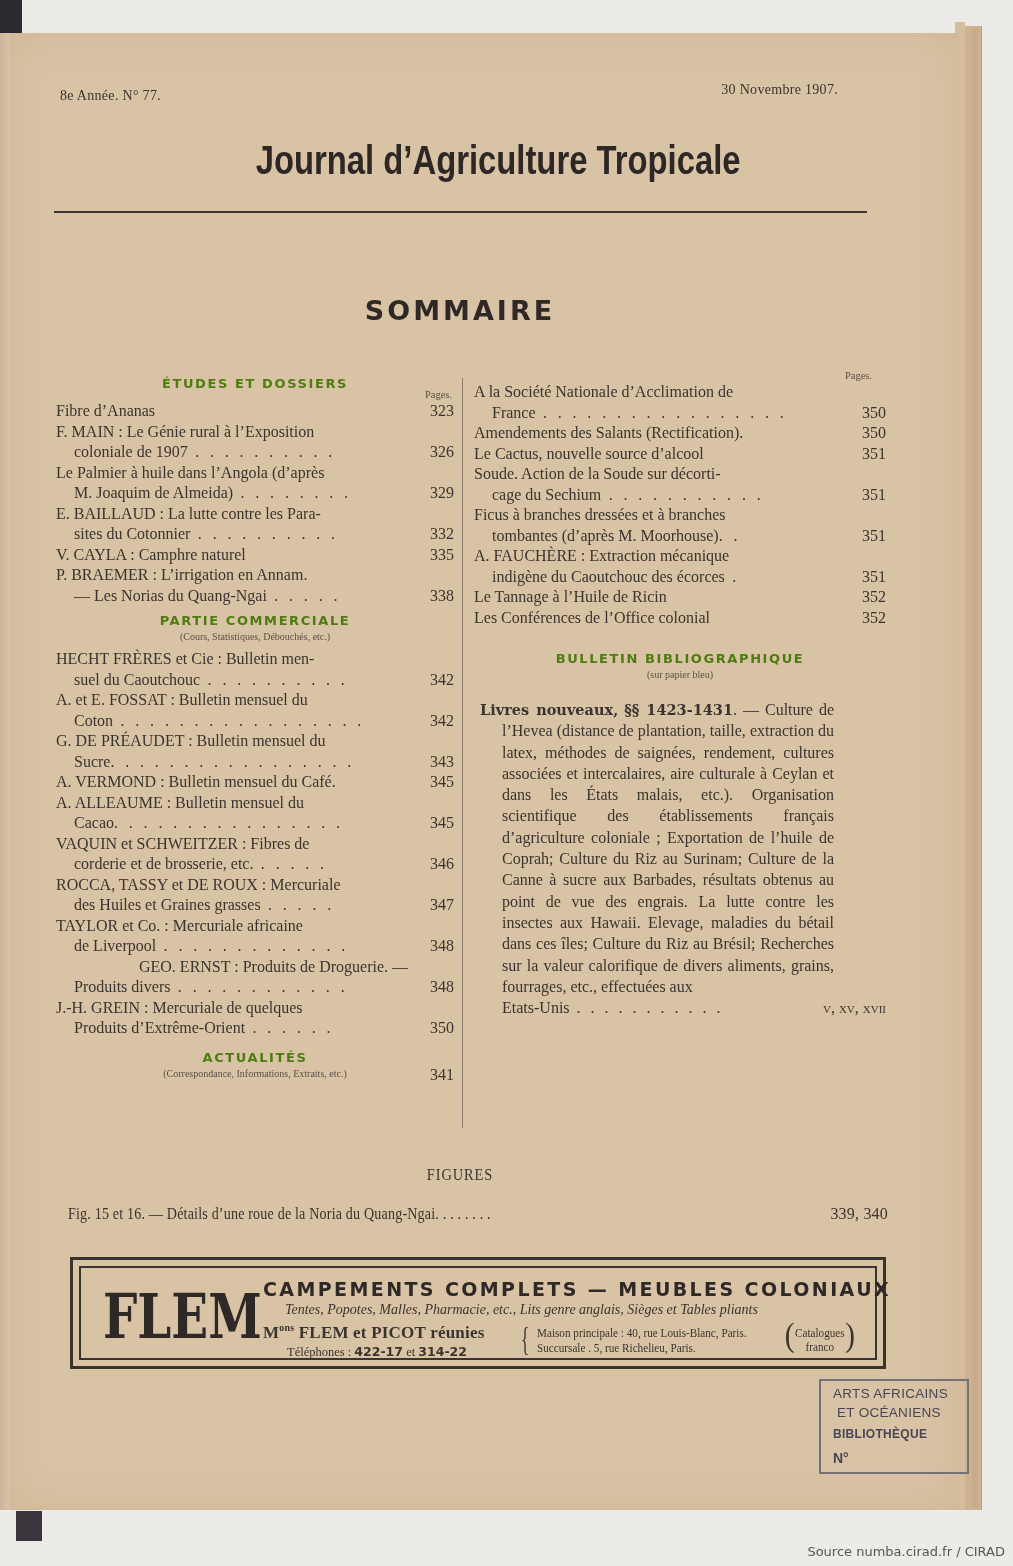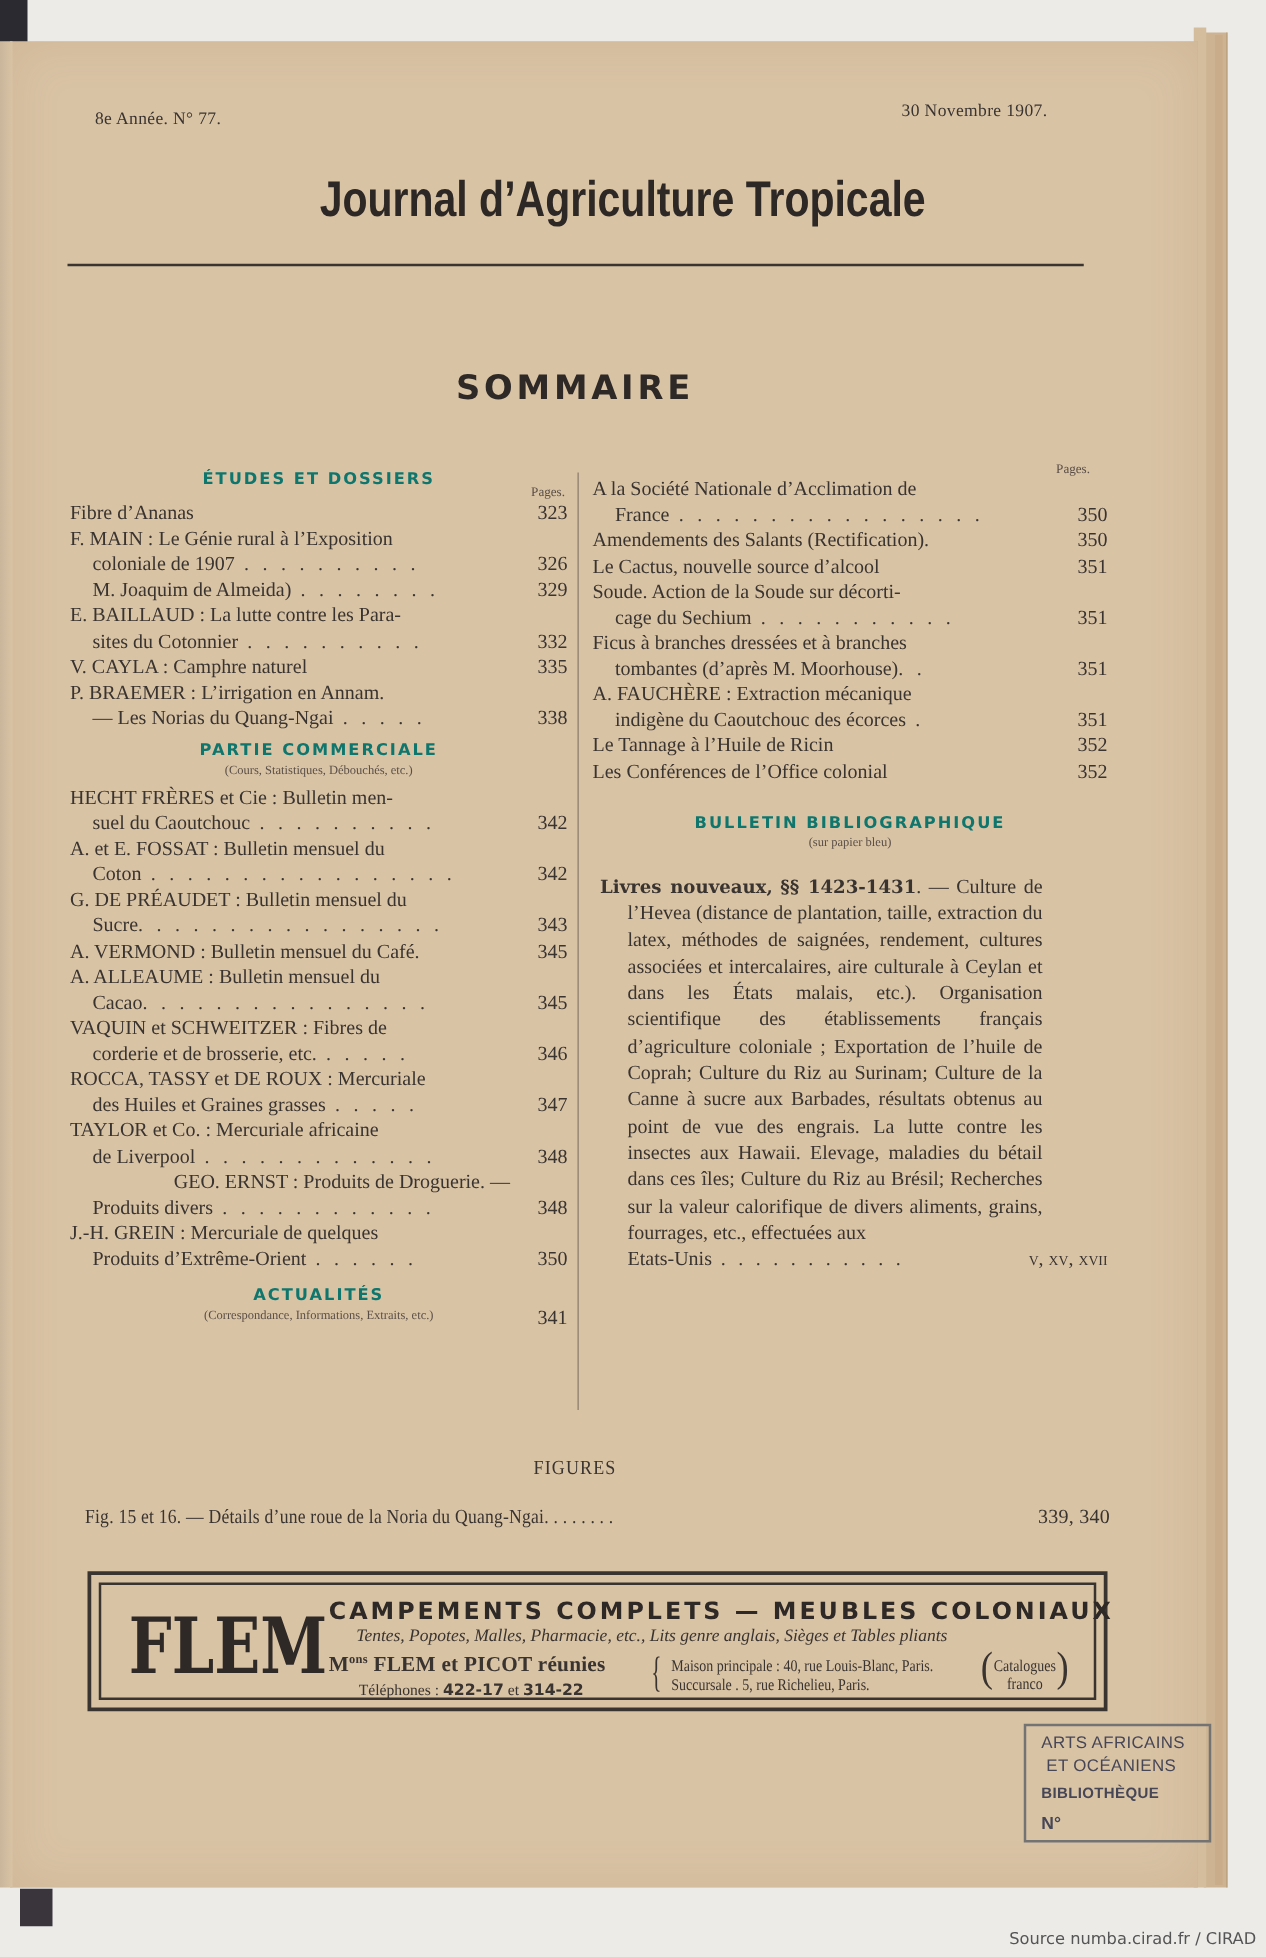--- a/index.html
+++ b/index.html
@@ -14,21 +14,21 @@
   .page {
     position:absolute; left:8px; top:33px; width:950px; height:1477px;
     background:#d9c3a5;
     box-shadow: inset 0 0 40px rgba(150,110,60,0.15);
   }
   .page-edge1 { position:absolute; left:955px; top:22px; width:10px; height:1488px; background:#d3bd9d; }
   .page-edge2 { position:absolute; left:963px; top:26px; width:18px; height:1484px; background:#cdb391; border-right:1px solid #bba07c; }
   .page-edge3 { position:absolute; left:972px; top:28px; width:6px; height:1480px; background:#c9ac89; }
   .page-left-shadow { position:absolute; left:0; top:33px; width:10px; height:1477px; background:linear-gradient(90deg,#c9b69b,#d9c3a5); }
 
-  .hdr-left { position:absolute; left:76px; top:88px; font-size:14px; letter-spacing:0.3px; }
+  .hdr-left { position:absolute; left:60px; top:88px; font-size:14px; letter-spacing:0.3px; }
   .hdr-right { position:absolute; right:175px; top:82px; font-size:14px; letter-spacing:0.3px; }
   .masthead {
     position:absolute; left:0; width:1013px; top:138px; text-align:center;
     font-family:"Liberation Sans", sans-serif; font-weight:bold;
     font-size:40px; letter-spacing:0px; transform:scaleX(0.82); transform-origin:460px 0;
     color:#2d2825;
   }
   .masthead-rule { position:absolute; left:54px; top:211px; width:813px; height:2px; background:#3b3532; }
 
   .sommaire {
@@ -37,21 +37,21 @@
     letter-spacing:3px; color:#2e2926;
   }
 
   .col { position:absolute; }
   .col-left { left:56px; top:375px; width:398px; }
   .col-right { left:474px; top:370px; width:412px; }
   .col-divider { position:absolute; left:462px; top:378px; width:1px; height:750px; background:#8b7c6c; }
 
   .sect-title {
     font-family:"DejaVu Sans", sans-serif; font-weight:bold; font-size:13px;
-    letter-spacing:1.6px; text-align:center; color:#0f766e; line-height:18px;
+    letter-spacing:1.6px; text-align:center; color:#4d7c0f; line-height:18px;
   }
   .sect-sub { font-size:10px; text-align:center; line-height:13px; color:#5a4f47; }
   .pages-label { font-size:10.5px; text-align:right; line-height:12px; color:#5a4f47; }
 
   .entry { position:relative; font-size:16px; line-height:20.5px; padding-right:46px; }
   .entry .line2 { padding-left:18px; }
   .entry .pg { position:absolute; right:0; bottom:0; width:44px; text-align:right; }
   .entry .dots { letter-spacing:3.4px; white-space:nowrap; }
   .b { font-weight:bold; font-family:"DejaVu Serif", serif; font-size:14.5px; }
 
@@ -135,20 +135,21 @@
       <div class="entry">
         <div style="white-space: nowrap;">Fibre d’Ananas</div>
         <span class="pg">323</span>
       </div>
       <div class="entry">
         <div style="white-space: nowrap;">F. MAIN : Le Génie rural à l’Exposition</div>
         <div class="line2" style="white-space: nowrap;"><span>coloniale de 1907</span><span class="dots"> . . . . . . . . . .</span></div>
         <span class="pg">326</span>
       </div>
       <div class="entry">
+        <div style="white-space: nowrap;">Le Palmier à huile dans l’Angola (d’après</div>
         <div class="line2" style="white-space: nowrap;"><span>M. Joaquim de Almeida)</span><span class="dots"> . . . . . . . .</span></div>
         <span class="pg">329</span>
       </div>
       <div class="entry">
         <div style="white-space: nowrap;">E. BAILLAUD : La lutte contre les Para-</div>
         <div class="line2" style="white-space: nowrap;"><span>sites du Cotonnier</span><span class="dots"> . . . . . . . . . .</span></div>
         <span class="pg">332</span>
       </div>
       <div class="entry">
         <div style="white-space: nowrap;">V. CAYLA : Camphre naturel</div>

